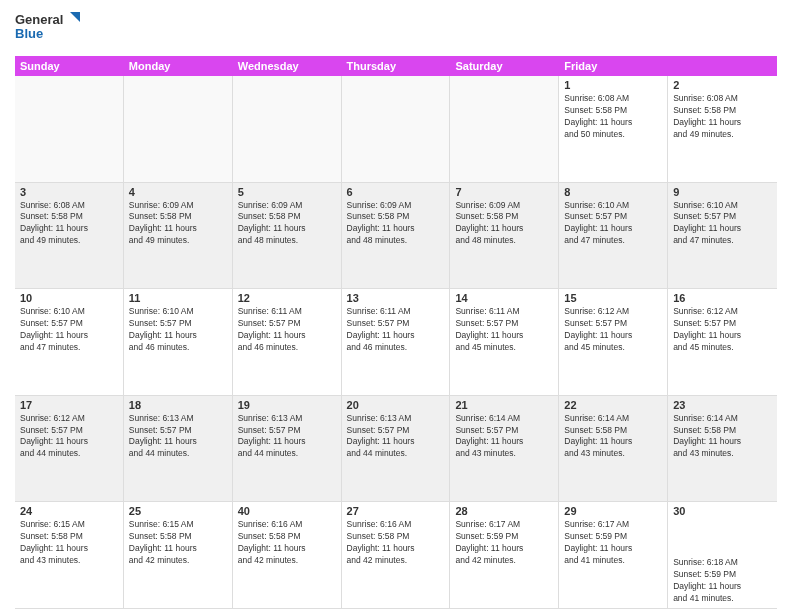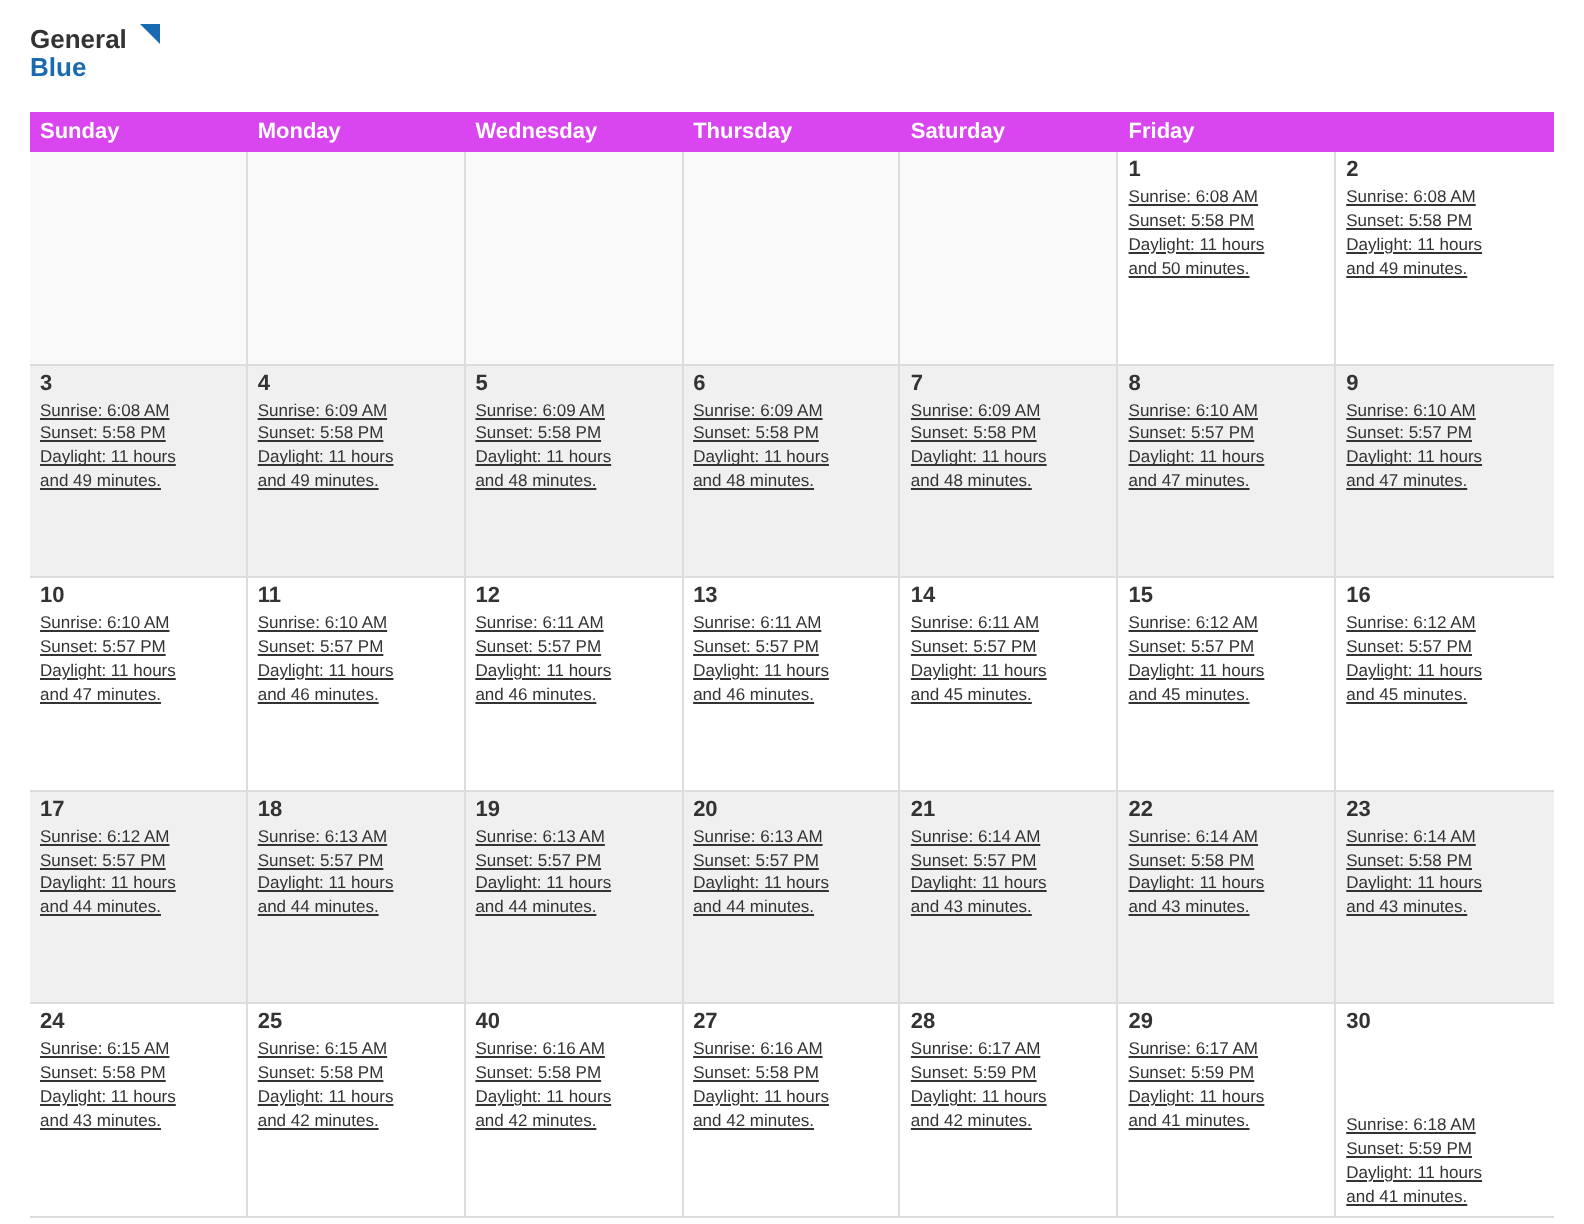--- a/index.html
+++ b/index.html
@@ -89,21 +89,20 @@
     .day-num {
       font-size: 11px;
       font-weight: bold;
       color: #333;
       margin-bottom: 2px;
     }
     .day-info {
       font-size: 8.5px;
       color: #333;
       line-height: 1.4;
-      text-decoration: underline;
     }
   </style>
 </head>
 <body>
 
 <div class="page">
   <div class="header">
     <div class="logo">
     <svg width="70" height="38" viewBox="0 0 70 38" xmlns="http://www.w3.org/2000/svg">
       <text x="0" y="14" font-size="13" font-weight="bold" font-family="Arial" fill="#333">General</text>

